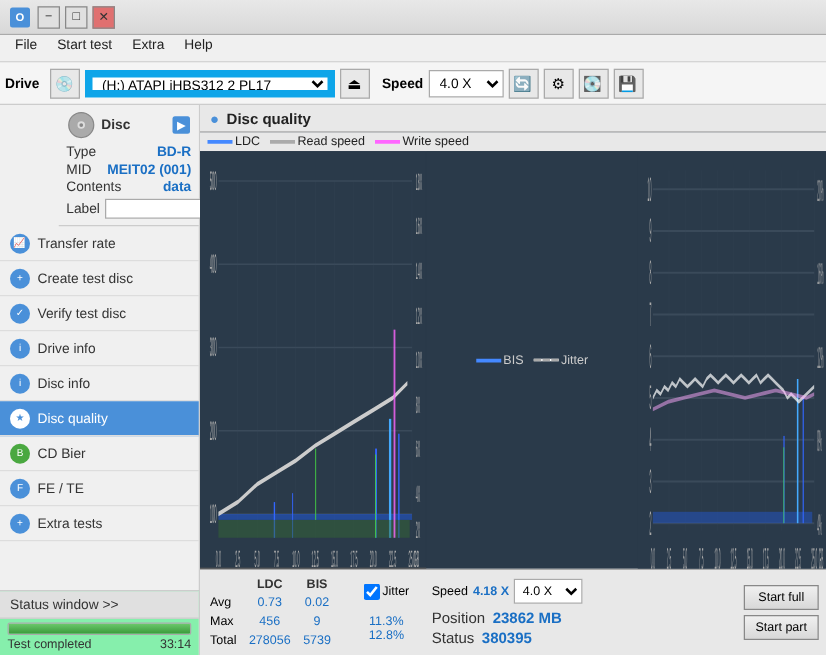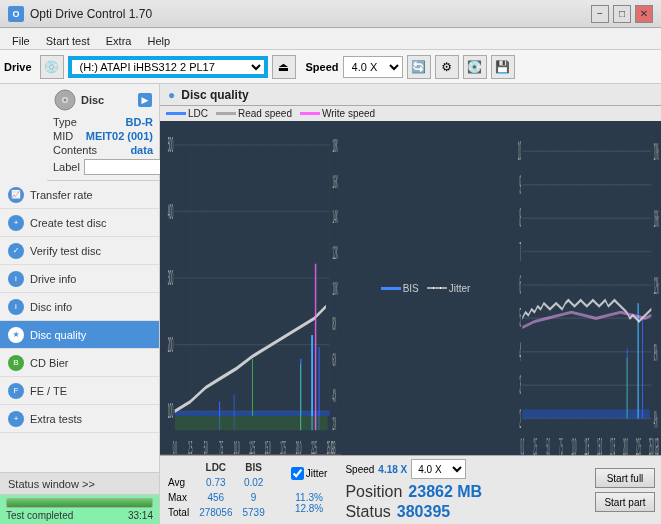--- a/index.html
+++ b/index.html
@@ -55,21 +55,21 @@
       cursor: pointer;
       color: #333;
     }
     .titlebar-btn.close { background: #e07070; }
 
     
     .menubar {
       background: #f0f0f0;
       height: 22px;
       display: flex;
-      align-items: flex-end;
+      align-items: flex-start;
       padding: 0 4px;
       border-bottom: 1px solid #ccc;
     }
     .menubar-item {
       padding: 2px 8px;
       cursor: pointer;
       font-size: 11px;
       color: #222;
     }
 
@@ -83,21 +83,21 @@
       border-bottom: 1px solid #ccc;
       gap: 4px;
     }
     .toolbar-label {
       font-size: 11px;
       font-weight: bold;
       margin-right: 4px;
     }
     .drive-select {
       height: 22px;
-      border: 4px solid #0ea5e9;
+      border: 6px solid #0ea5e9;
       background: white;
       font-size: 11px;
       padding: 0 4px;
       min-width: 200px;
     }
     .toolbar-icon-btn {
       width: 24px;
       height: 24px;
       border: 1px solid #aaa;
       background: #e8e8e8;
@@ -381,21 +381,21 @@
       border: 1px solid #888;
       background: linear-gradient(to bottom, #f0f0f0, #d8d8d8);
       font-size: 10px;
       cursor: pointer;
       padding: 0 6px;
     }
 
     .position-info {
       display: flex;
       flex-direction: column;
-      font-size: 16px;
+      font-size: 12px;
       gap: 2px;
     }
     .pos-row {
       display: flex;
       gap: 6px;
     }
     .pos-key { color: #333; }
     .pos-val { color: #1a6fc4; font-weight: bold; }
 
     .speed-select-sm {
@@ -405,21 +405,20 @@
       font-size: 10px;
       padding: 0 2px;
       width: 55px;
     }
   </style>
 </head>
 <body>
 
 <div class="titlebar">
   <span class="titlebar-icon">O</span>
-  <span class="titlebar-title">Opti Drive Control 1.70</span>
   <div class="titlebar-controls">
     <div class="titlebar-btn">−</div>
     <div class="titlebar-btn">□</div>
     <div class="titlebar-btn close">✕</div>
   </div>
 </div>
 
 <div class="menubar">
   <div class="menubar-item">File</div>
   <div class="menubar-item">Start test</div>

